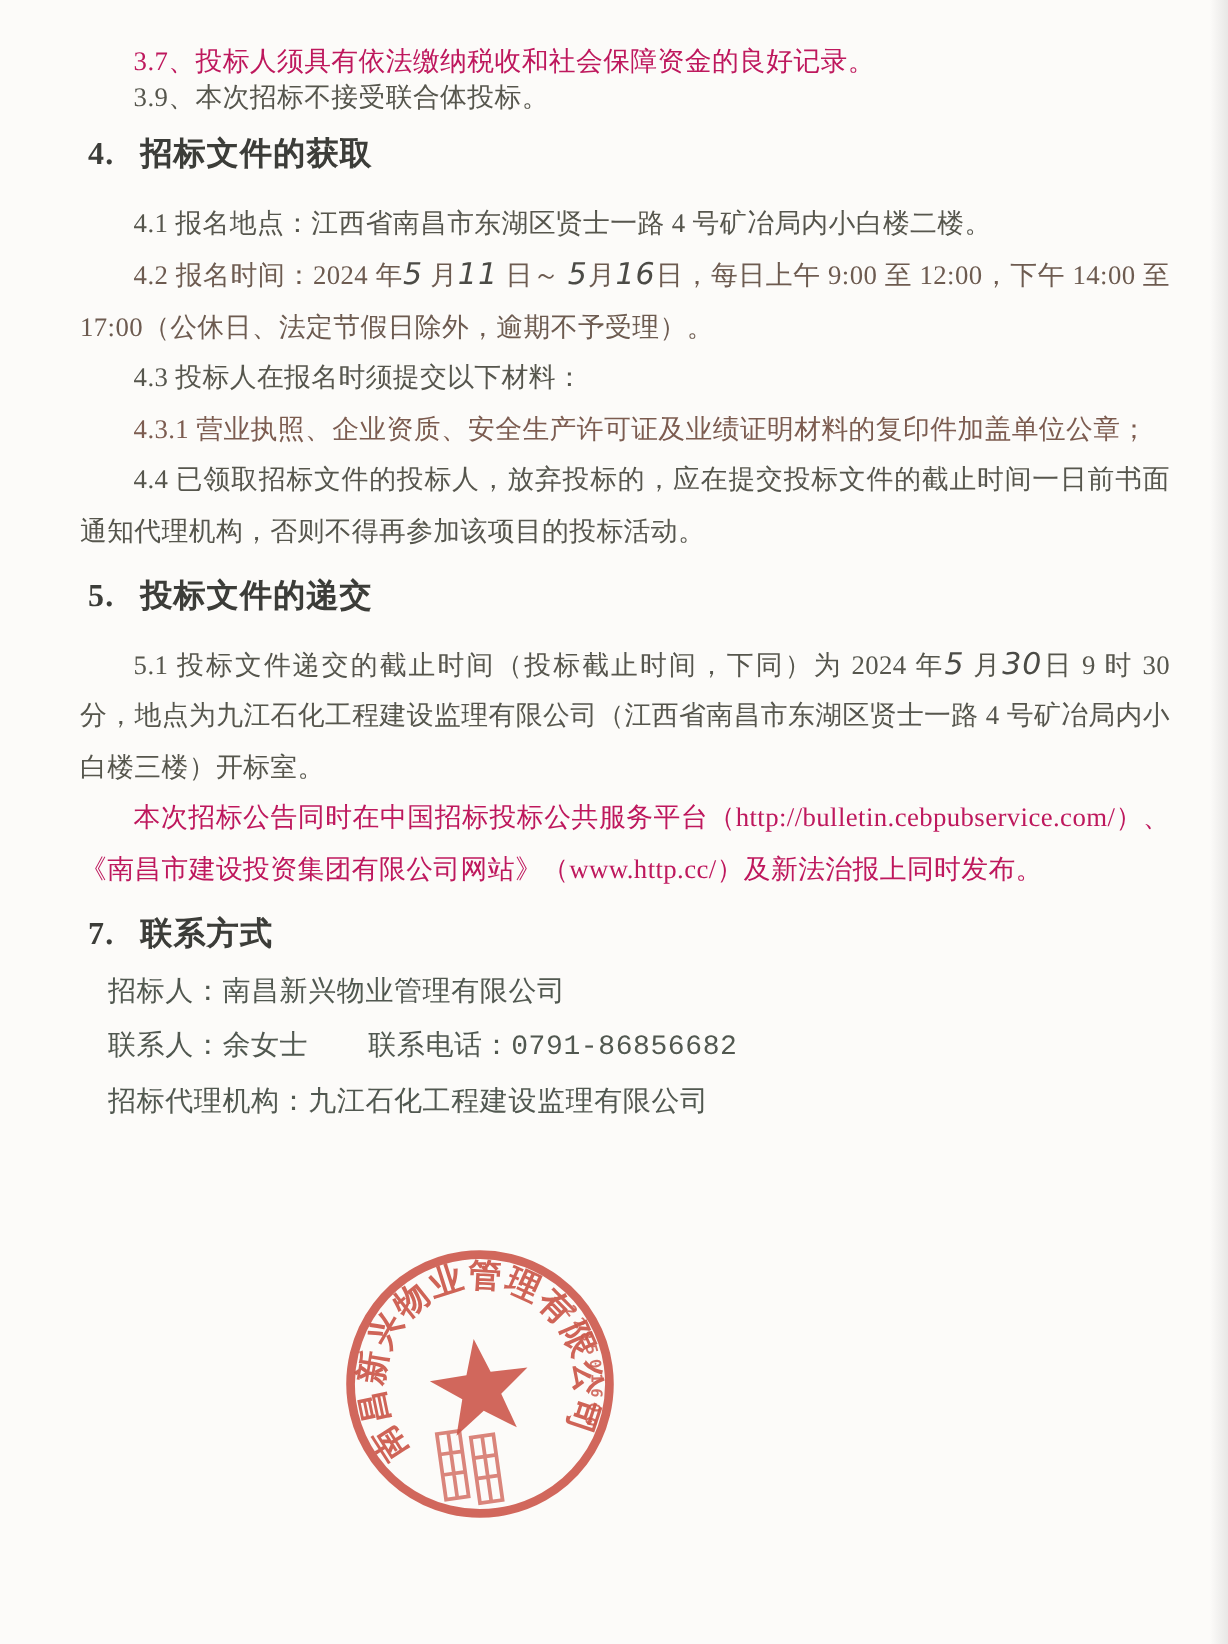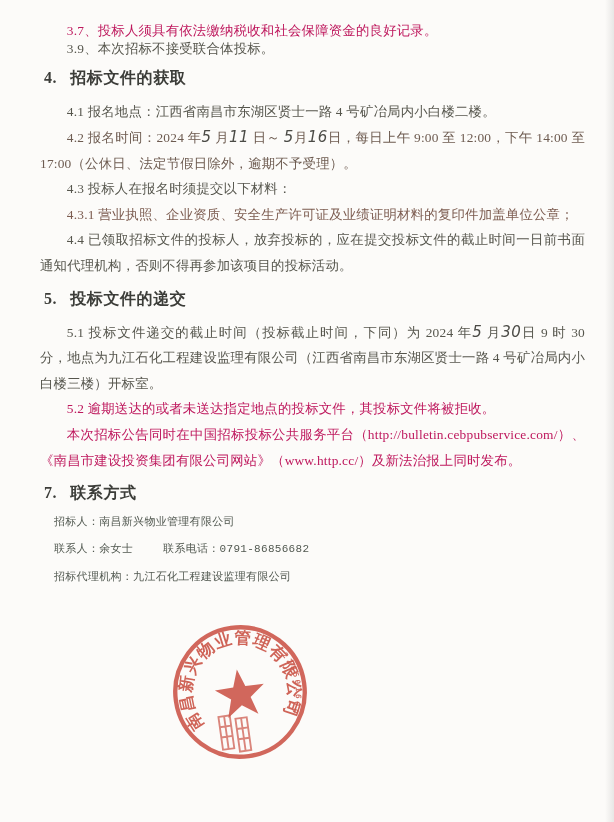--- a/index.html
+++ b/index.html
@@ -37,21 +37,21 @@
   }
   .hnum{margin-right:13px;}
   .hw{
     font-family:"DejaVu Sans", sans-serif;
     font-style:italic;font-weight:500;
     font-size:15px;letter-spacing:.5px;color:#4b4b46;
   }
   .contacts{margin-top:-6px;}
   .contact-row{
     margin:0 0 0 14px;
-    font-size:11px;line-height:27px;
+    font-size:14px;line-height:27px;
     color:#515850;letter-spacing:.3px;
   }
   .gap{margin-left:30px;font-family:Liberation Mono, monospace;}
   .stamp{
     position:absolute;left:152px;top:604px;width:176px;height:176px;
     transform:rotate(-8deg);
     mix-blend-mode:multiply;opacity:.85;
     pointer-events:none;
   }
 </style>
@@ -73,21 +73,20 @@
       <p class="bp ink-brown"><span>4.2 报名时间：2024 年</span><span class="hw">5</span><span> 月</span><span class="hw">11</span><span> 日～ </span><span class="hw">5</span><span>月</span><span class="hw">16</span><span>日，每日上午 9:00 至 12:00，下午 14:00 至 17:00（公休日、法定节假日除外，逾期不予受理）。</span></p>
       <p class="bp ink-gray">4.3 投标人在报名时须提交以下材料：</p>
       <p class="bp ink-red">4.3.1 营业执照、企业资质、安全生产许可证及业绩证明材料的复印件加盖单位公章；</p>
       <p class="bp ink-gray">4.4 已领取招标文件的投标人，放弃投标的，应在提交投标文件的截止时间一日前书面通知代理机构，否则不得再参加该项目的投标活动。</p>
     </section>
 
     <h2 class="hx"><span class="hnum">5.</span><span>投标文件的递交</span></h2>
 
     <section>
       <p class="bp ink-gray"><span>5.1 投标文件递交的截止时间（投标截止时间，下同）为 2024 年</span><span class="hw">5</span><span> 月</span><span class="hw">30</span><span>日 9 时 30 分，地点为九江石化工程建设监理有限公司（江西省南昌市东湖区贤士一路 4 号矿冶局内小白楼三楼）开标室。</span></p>
-      <p class="bp ink-green">5.2 逾期送达的或者未送达指定地点的投标文件，其投标文件将被拒收。</p>
     </section>
 
 
     <section>
       <p class="bp ink-green">本次招标公告同时在中国招标投标公共服务平台（http://bulletin.cebpubservice.com/）、《南昌市建设投资集团有限公司网站》（www.http.cc/）及新法治报上同时发布。</p>
     </section>
 
     <h2 class="hx"><span class="hnum">7.</span><span>联系方式</span></h2>
 
     <section class="contacts">

